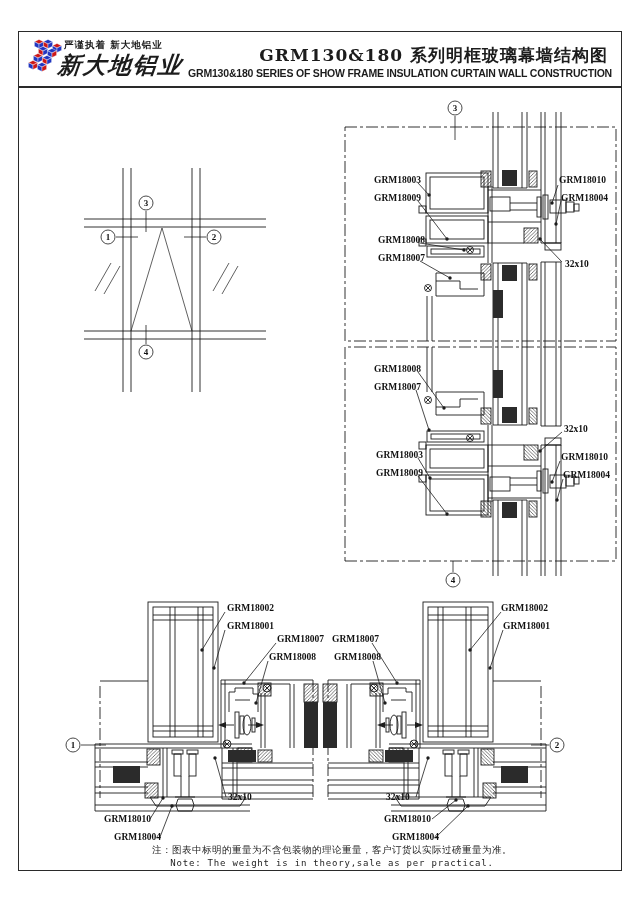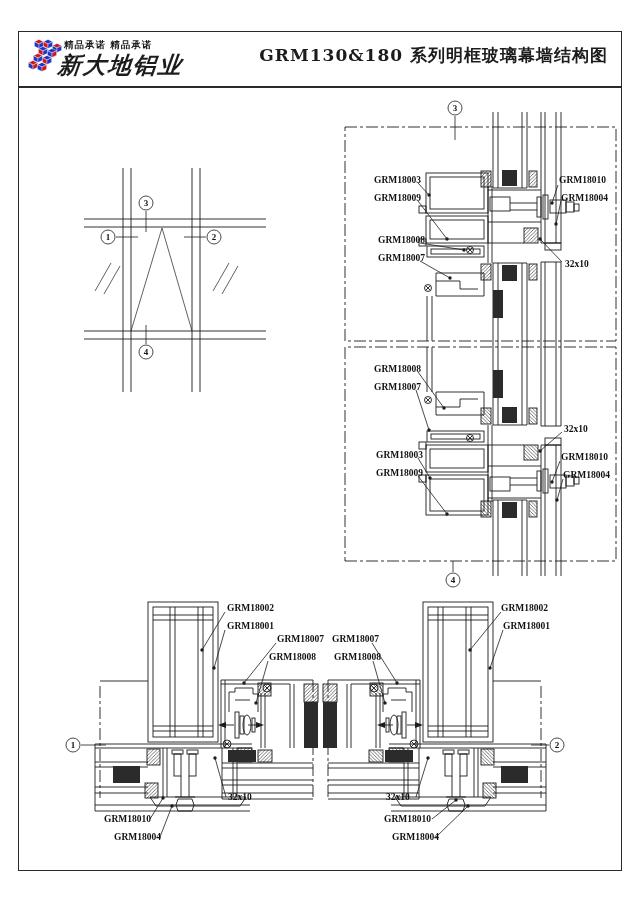--- a/index.html
+++ b/index.html
@@ -69,23 +69,24 @@
           <polygon points="0,0 4.6,-2.3 4.6,2.3 0,4.6" fill="#cc1818"></polygon>
         </g>
       <g transform="translate(16,28)">
           <polygon points="0,-4.6 4.6,-2.3 0,0 -4.6,-2.3" fill="#2136c0"></polygon>
           <polygon points="-4.6,-2.3 0,0 0,4.6 -4.6,2.3" fill="#2136c0"></polygon>
           <polygon points="0,0 4.6,-2.3 4.6,2.3 0,4.6" fill="#cc1818"></polygon>
         </g>
     </g>
   </svg>
 
-  <div class="slogan">精品承诺 精品承诺</div>
+  <div class="slogan">严谨执着 新大地铝业</div>
   <div class="company">新大地铝业</div>
   <div class="title-cn">GRM130&amp;180 系列明框玻璃幕墙结构图</div>
+  <div class="title-en">GRM130&amp;180 SERIES OF SHOW FRAME INSULATION CURTAIN WALL CONSTRUCTION</div>
 
   <svg class="lw" width="640" height="906" viewBox="0 0 640 906" stroke="#1c1c1c" fill="none" stroke-width="0.9">
     <defs>
       <pattern id="ht" patternUnits="userSpaceOnUse" width="3.5" height="3.5">
         <path d="M0,3.5 L3.5,0 M-0.5,0.5 L0.5,-0.5 M3,4 L4,3" stroke="#1c1c1c" stroke-width="0.6"></path>
       </pattern>
 
       <g id="vdetail">
         <rect x="345" y="127" width="271" height="214" stroke-dasharray="12 3 3 3"></rect>
 
@@ -307,13 +308,17 @@
   <span class="lbl" style="left:114px;top:832px">GRM18004</span>
 
   <span class="lbl" style="left:332px;top:634px">GRM18007</span>
   <span class="lbl" style="left:334px;top:652px">GRM18008</span>
   <span class="lbl" style="left:501px;top:603px">GRM18002</span>
   <span class="lbl" style="left:503px;top:621px">GRM18001</span>
   <span class="lbl" style="left:386px;top:792px">32x10</span>
   <span class="lbl" style="left:384px;top:814px">GRM18010</span>
   <span class="lbl" style="left:392px;top:832px">GRM18004</span>
 
+  <div class="note">
+    <div class="note-cn">注：图表中标明的重量为不含包装物的理论重量，客户订货以实际过磅重量为准。</div>
+    <div class="note-en">Note: The weight is in theory,sale as per practical.</div>
+  </div>
 </div>
 
 </body></html>

